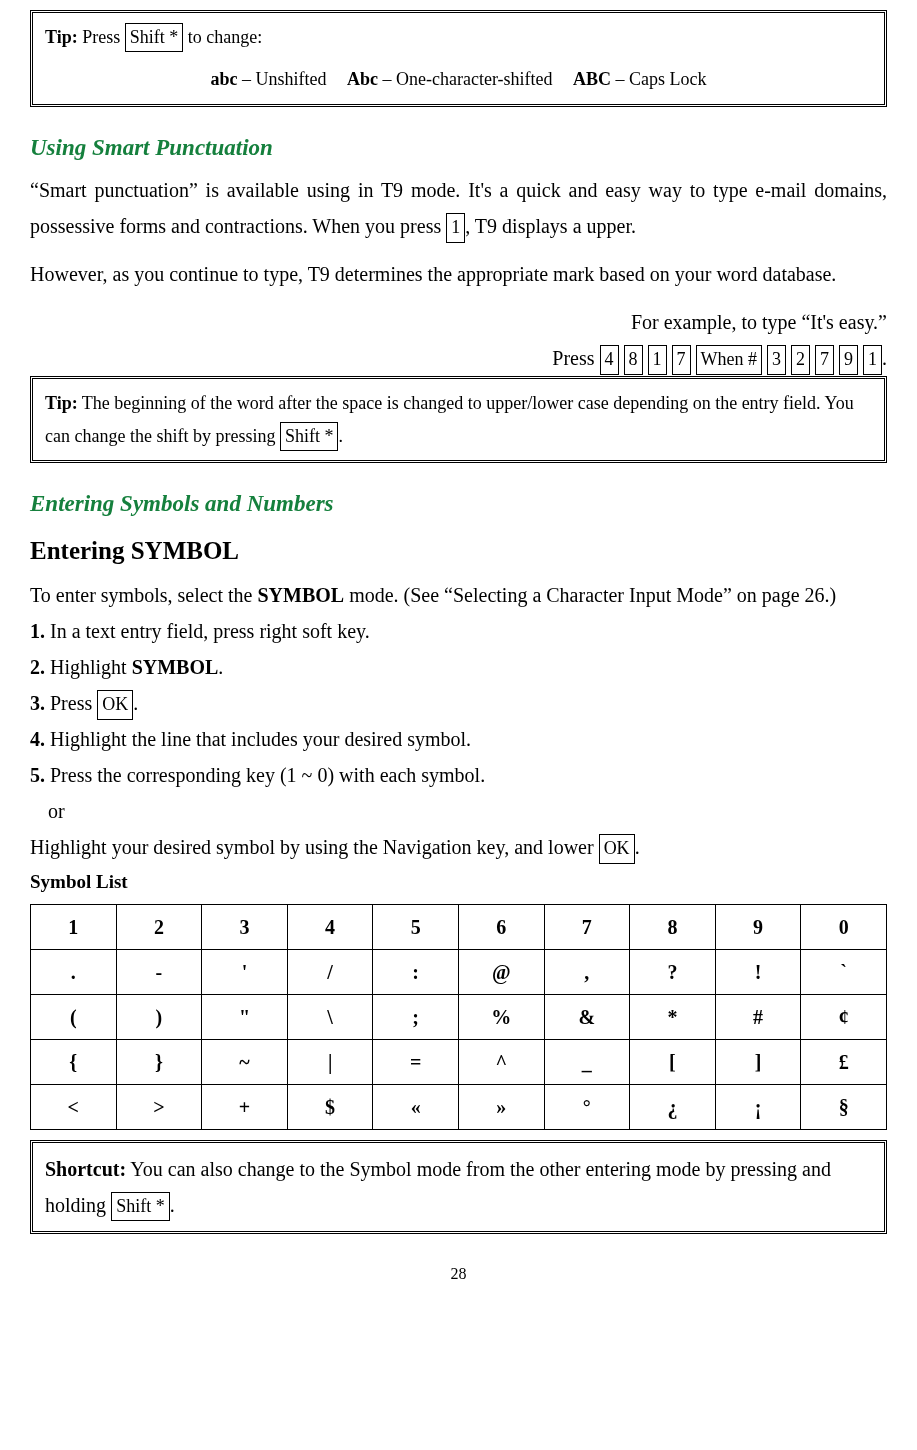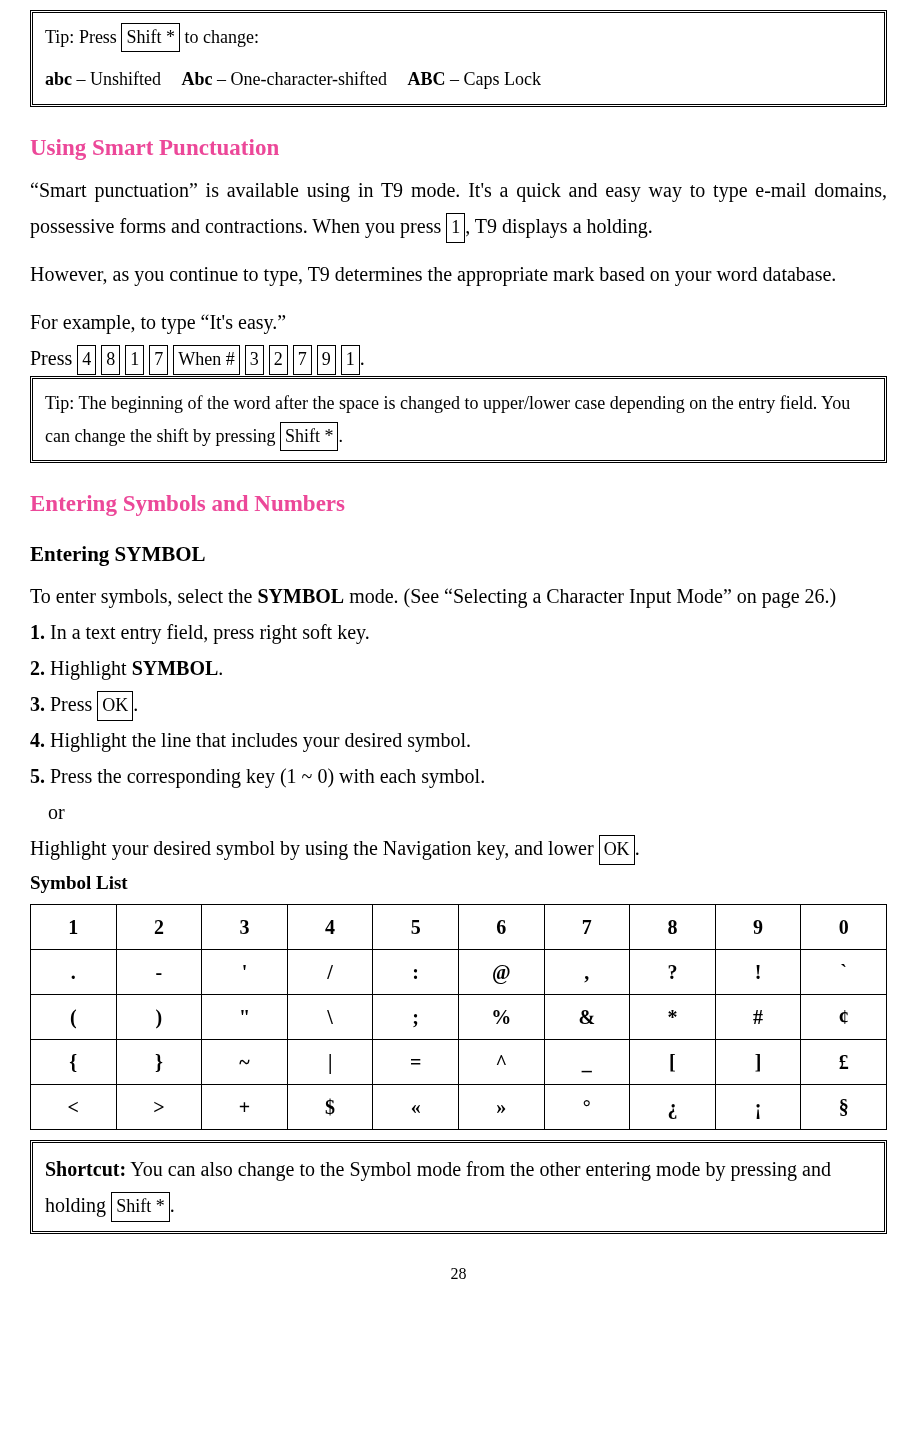--- a/index.html
+++ b/index.html
@@ -16,54 +16,57 @@
       color: #000000;
       font-size: 20px;
       line-height: 1.8;
     }
     .tip-box {
       border: 3px double #000000;
       padding: 8px 12px;
       margin-bottom: 20px;
     }
     .tip-box .tip-label {
-      font-weight: normal;
+      font-weight: bold;
     }
     .key {
       border: 1px solid #000000;
       padding: 2px 4px;
       font-size: 18px;
       display: inline-block;
       line-height: 1.3;
     }
     .heading-red {
-      color: #ec4899;
+      color: #15803d;
       font-weight: bold;
       font-size: 23px;
       margin-top: 12px;
       margin-bottom: 4px;
+      font-style: italic;
     }
     .sub-heading {
       font-weight: bold;
-      font-size: 21px;
-      margin-top: 12px;
+      font-size: 25px;
+      margin-top: 4px;
       margin-bottom: 4px;
     }
     .para {
       margin-bottom: 12px;
       text-align: justify;
     }
     .para-tight {
       margin-bottom: 0;
+      text-align: right;
     }
     .no-gap {
       margin-bottom: 0;
     }
     .mode-row {
       margin-top: 10px;
+      text-align: center;
     }
     .mode-row .bold {
       font-weight: bold;
     }
     .ol-item {
       margin-bottom: 0;
     }
     .ol-item .num {
       font-weight: bold;
     }
@@ -119,21 +122,21 @@
   </div>
   <div class="tip-content mode-row">
     <span class="bold">abc</span><span> – Unshifted</span><span class="gap"></span>
     <span class="bold">Abc</span><span> – One-character-shifted</span><span class="gap"></span>
     <span class="bold">ABC</span><span> – Caps Lock</span>
   </div>
 </div>
 
 <div class="heading-red">Using Smart Punctuation</div>
 <p class="para">
-  <span>“Smart punctuation” is available using in T9 mode. It's a quick and easy way to type e-mail domains, possessive forms and contractions. When you press </span><span class="key"> 1 </span><span>, T9 displays a holding.</span>
+  <span>“Smart punctuation” is available using in T9 mode. It's a quick and easy way to type e-mail domains, possessive forms and contractions. When you press </span><span class="key"> 1 </span><span>, T9 displays a upper.</span>
 </p>
 <p class="para">However, as you continue to type, T9 determines the appropriate mark based on your word database.</p>
 <p class="para-tight">For example, to type “It's easy.”</p>
 <p class="para-tight">
   <span>Press </span>
   <span class="key"> 4 </span>
   <span class="key"> 8 </span>
   <span class="key"> 1 </span>
   <span class="key"> 7 </span>
   <span class="key">When #</span>

